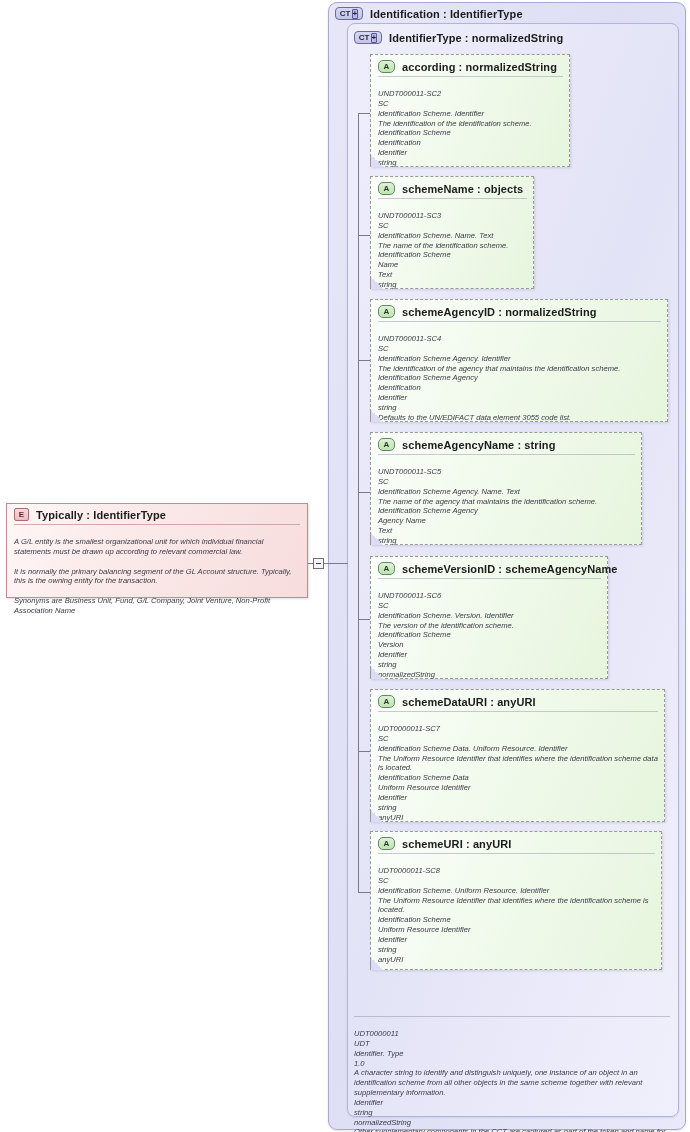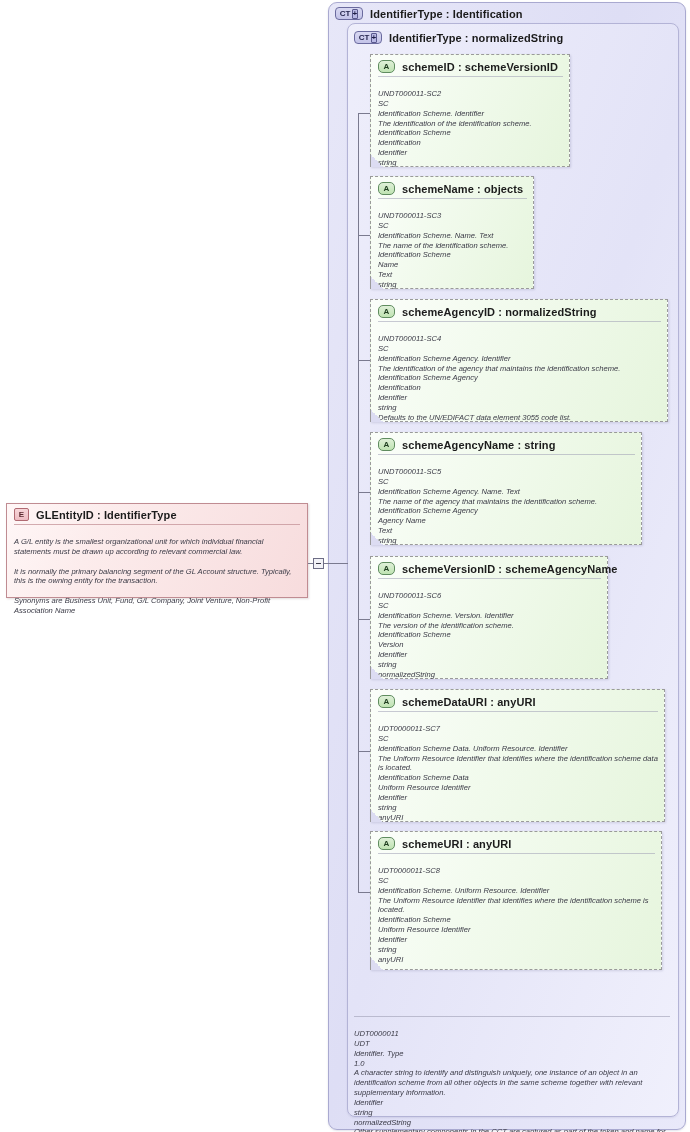--- a/index.html
+++ b/index.html
@@ -109,36 +109,36 @@
 </style>
 </head>
 <body>
 
 <div class="abs ct-outer"></div>
 <div class="abs ct-label hdr">
   <span class="ico ico-ct">
     <span>CT</span>
     <span class="plus">+</span>
   </span>
-  <span>IdentifierType : Identification</span>
+  <span>Identification : IdentifierType</span>
 </div>
 
 <div class="abs ct-inner"></div>
 <div class="abs ct-label2 hdr">
   <span class="ico ico-ct">
     <span>CT</span>
     <span class="plus">+</span>
   </span>
   <span>IdentifierType : normalizedString</span>
 </div>
 
 <div class="abs elem">
   <div class="hdr">
     <span class="ico ico-e">E</span>
-    <span>GLEntityID : IdentifierType</span>
+    <span>Typically : IdentifierType</span>
   </div>
   <div class="rule"></div>
   <div class="doc">A G/L entity is the smallest organizational unit for which individual financial statements must be drawn up according to relevant commercial law.
 
 It is normally the primary balancing segment of the GL Account structure. Typically, this is the owning entity for the transaction.
 
 Synonyms are Business Unit, Fund, G/L Company, Joint Venture, Non-Profit Association Name</div>
 </div>
 
 <div class="abs wire" style="left:308px;top:563px;width:5px;height:1px;"></div>
@@ -153,21 +153,21 @@
 <div class="abs wire" style="left:358px;top:492px;width:12px;height:1px;"></div>
 <div class="abs wire" style="left:358px;top:619px;width:12px;height:1px;"></div>
 <div class="abs wire" style="left:358px;top:568px;width:1px;height:184px;"></div>
 <div class="abs wire" style="left:358px;top:751px;width:12px;height:1px;"></div>
 <div class="abs wire" style="left:358px;top:752px;width:1px;height:140px;"></div>
 <div class="abs wire" style="left:358px;top:892px;width:12px;height:1px;"></div>
 
 <div class="abs attr" style="left:370px;top:54px;width:200px;height:113px;">
   <div class="hdr">
     <span class="ico ico-a">A</span>
-    <span>schemeID : schemeVersionID</span>
+    <span>according : normalizedString</span>
   </div>
   <div class="rule"></div>
   <div class="doc">UNDT000011-SC2
 SC
 Identification Scheme. Identifier
 The identification of the identification scheme.
 Identification Scheme
 Identification
 Identifier
 string</div>

